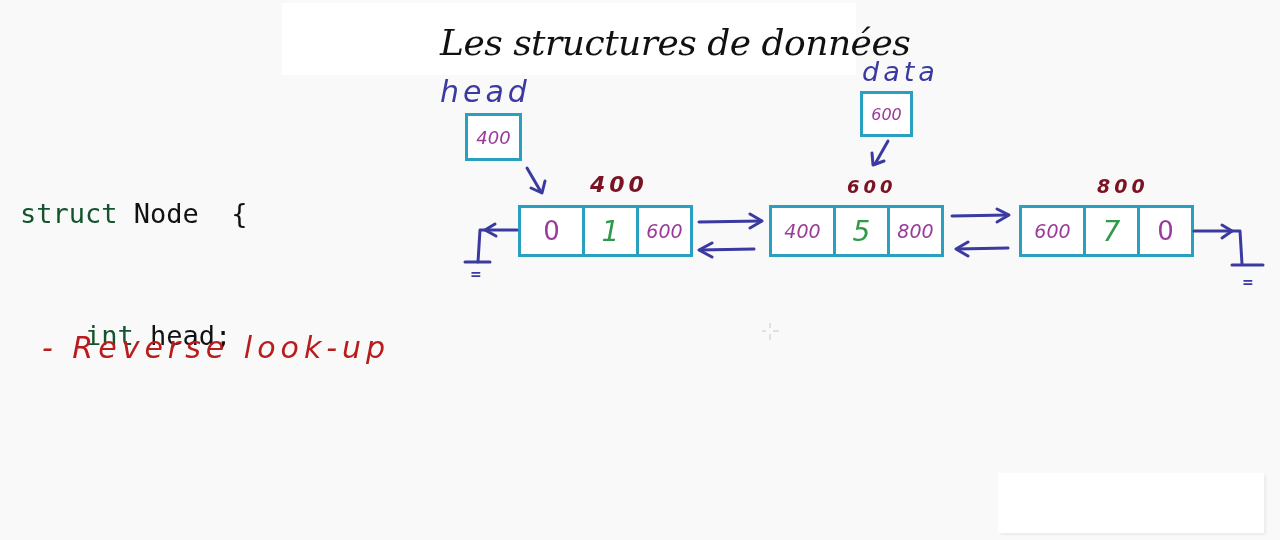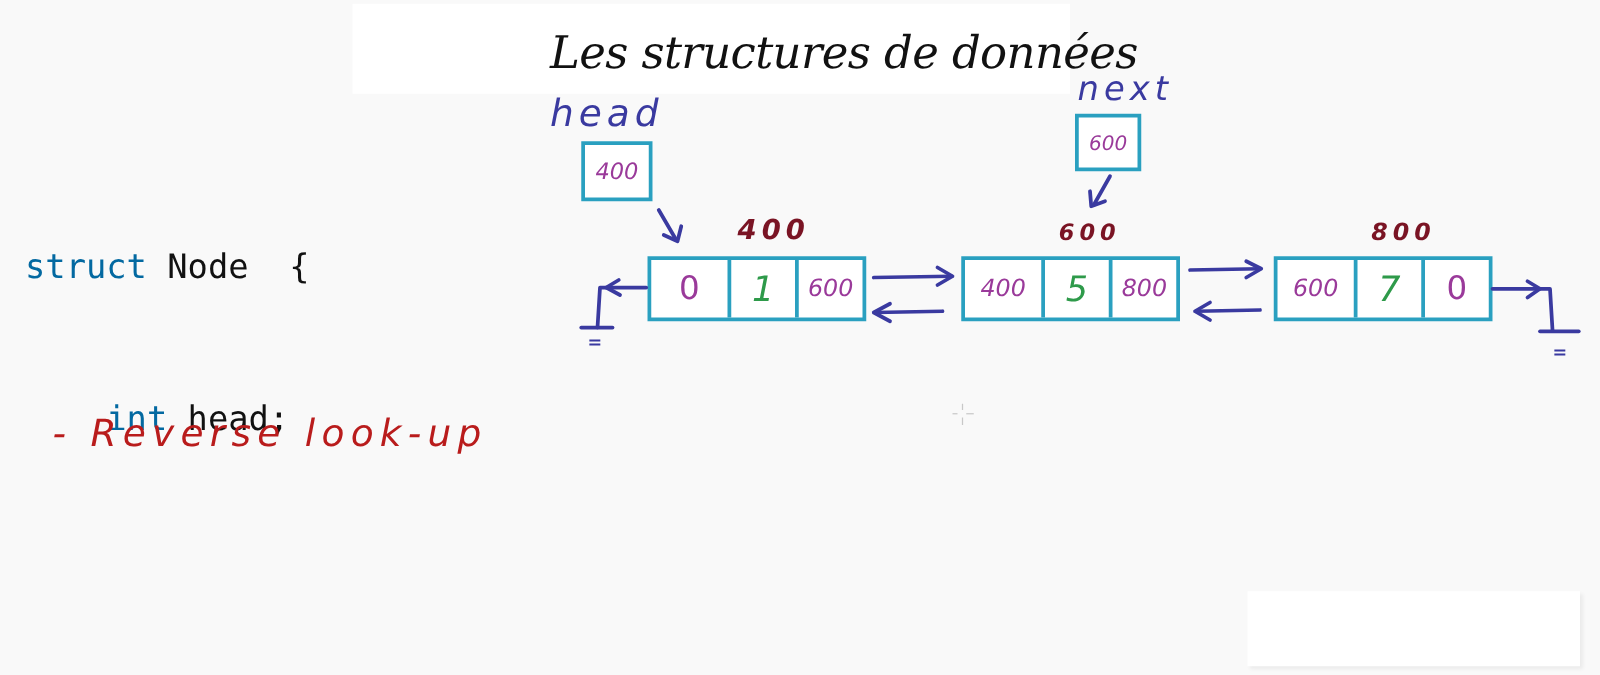--- a/index.html
+++ b/index.html
@@ -19,21 +19,21 @@
   }
   .corner-panel {
     position: absolute; left: 998px; top: 473px; width: 266px; height: 60px;
     background: #ffffff; box-shadow: 2px 2px 3px rgba(0,0,0,0.06);
   }
   .code {
     position: absolute; left: 20px; top: 113px;
     font-family: "DejaVu Sans Mono", monospace; font-size: 27px;
     line-height: 40.5px; color: #111; white-space: pre;
   }
-  .code .kw { color: #0369a1; }
+  .code .kw { color: #14532d; }
   .code .line { height: 40.5px; }
   .note {
     position: absolute; left: 42px; top: 330px;
     font-family: "DejaVu Sans", sans-serif; font-style: italic;
     font-size: 30px; letter-spacing: 5px; color: #b91c1c; white-space: nowrap;
   }
   .hand-blue {
     position: absolute; font-family: "DejaVu Sans", sans-serif; font-style: italic;
     color: #3a3aa0; font-size: 30px; letter-spacing: 4px; white-space: nowrap;
   }
@@ -77,21 +77,21 @@
   
 </div>
 
 <div class="note">- Reverse look-up</div>
 
 <div class="hand-blue" style="left:440px; top:74px;">head</div>
 <div class="box" style="left:465px; top:113px; width:57px; height:48px;">
   <span class="cell ptr">400</span>
 </div>
 
-<div class="hand-blue" style="left:862px; top:56px; font-size:27px;">next</div>
+<div class="hand-blue" style="left:862px; top:56px; font-size:27px;">data</div>
 <div class="box" style="left:860px; top:91px; width:53px; height:46px;">
   <span class="cell ptr" style="font-size:16px;">600</span>
 </div>
 
 <div class="addr" style="left:590px; top:172px;">400</div>
 <div class="addr" style="left:847px; top:176px; font-size:18px;">600</div>
 <div class="addr" style="left:1097px; top:175px; font-size:19px;">800</div>
 
 <div class="node" style="left:518px; top:205px;">
   <div class="cell c1 ptr-big">0</div>

